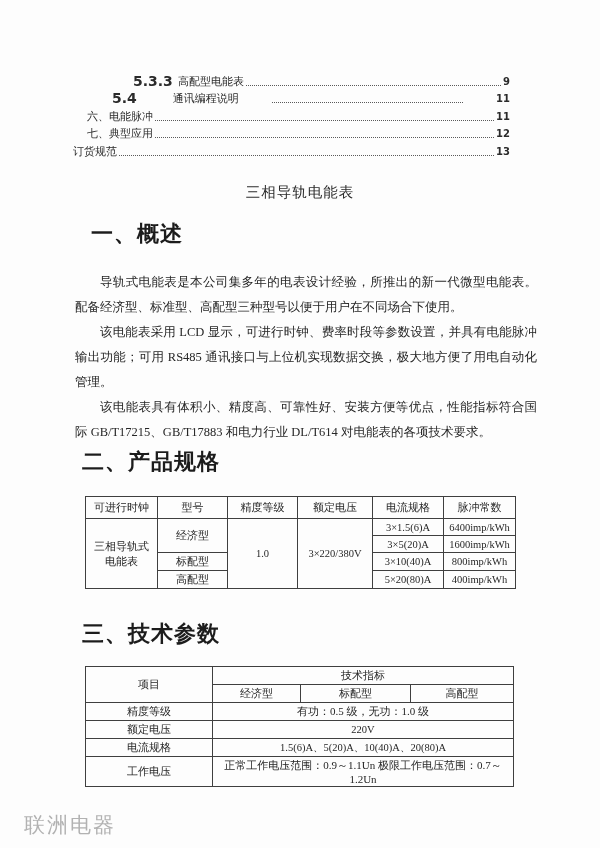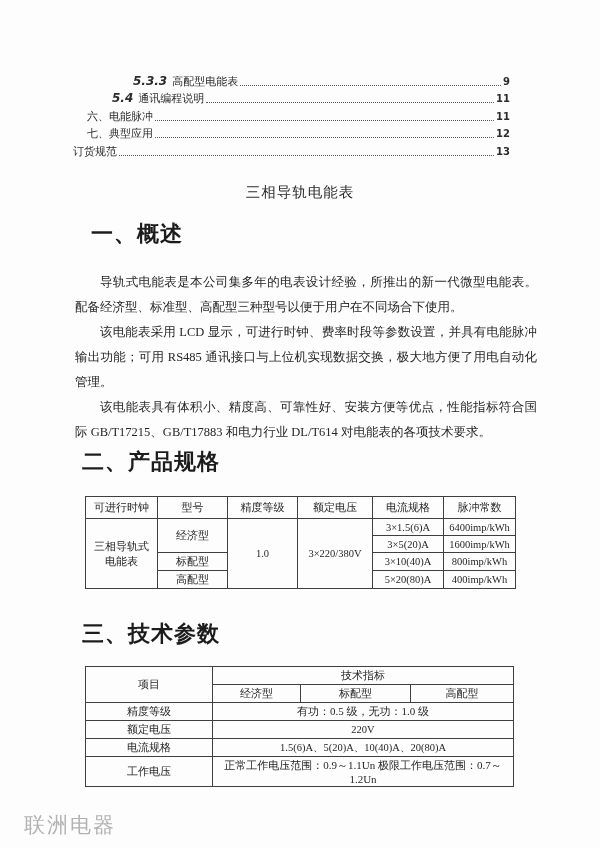--- a/index.html
+++ b/index.html
@@ -5,24 +5,24 @@
   html,body{margin:0;padding:0;background:#e9e9e9;}
   .page{
     position:relative; width:600px; height:848px; margin:0 auto;
     background:#fdfdfd; color:#2b2b2b; overflow:hidden;
     font-family:"Liberation Serif","DejaVu Serif",serif;
   }
   
   .toc{position:absolute; left:73px; top:70px; width:437px;}
   .toc-entry{display:flex; align-items:flex-end; height:17.6px; font-size:11px; line-height:13px;}
   .toc-entry.lvl3{padding-left:60px;}
-  .toc-entry.lvl2{padding-left:39px;}
+  .toc-entry.lvl2{padding-left:39px;gap:31px;}
   .toc-entry.lvl1{padding-left:14px;}
   .toc-entry.lvl0{padding-left:0;}
-  .toc-num{font-family:"DejaVu Sans","Liberation Sans",sans-serif; font-weight:700; font-size:12px; margin-right:5px;font-style:italic;}
+  .toc-num{font-family:"DejaVu Sans","Liberation Sans",sans-serif; font-weight:700; font-size:14px; margin-right:5px;}
   .toc-num:empty{display:none;}
   .toc-label{white-space:nowrap;}
   .toc-dots{flex:1; border-bottom:1.4px dotted #5a5a5a; margin:0 2px 2px 2px; min-width:10px;}
   .toc-page{font-family:"DejaVu Sans","Liberation Sans",sans-serif; font-weight:700; font-size:10px;}
   
   .doc-title{
     position:absolute; left:0; right:0; top:172px; margin:11px;
     text-align:center; font-size:14.5px; font-weight:400; letter-spacing:1px;
   }
   .sec{

